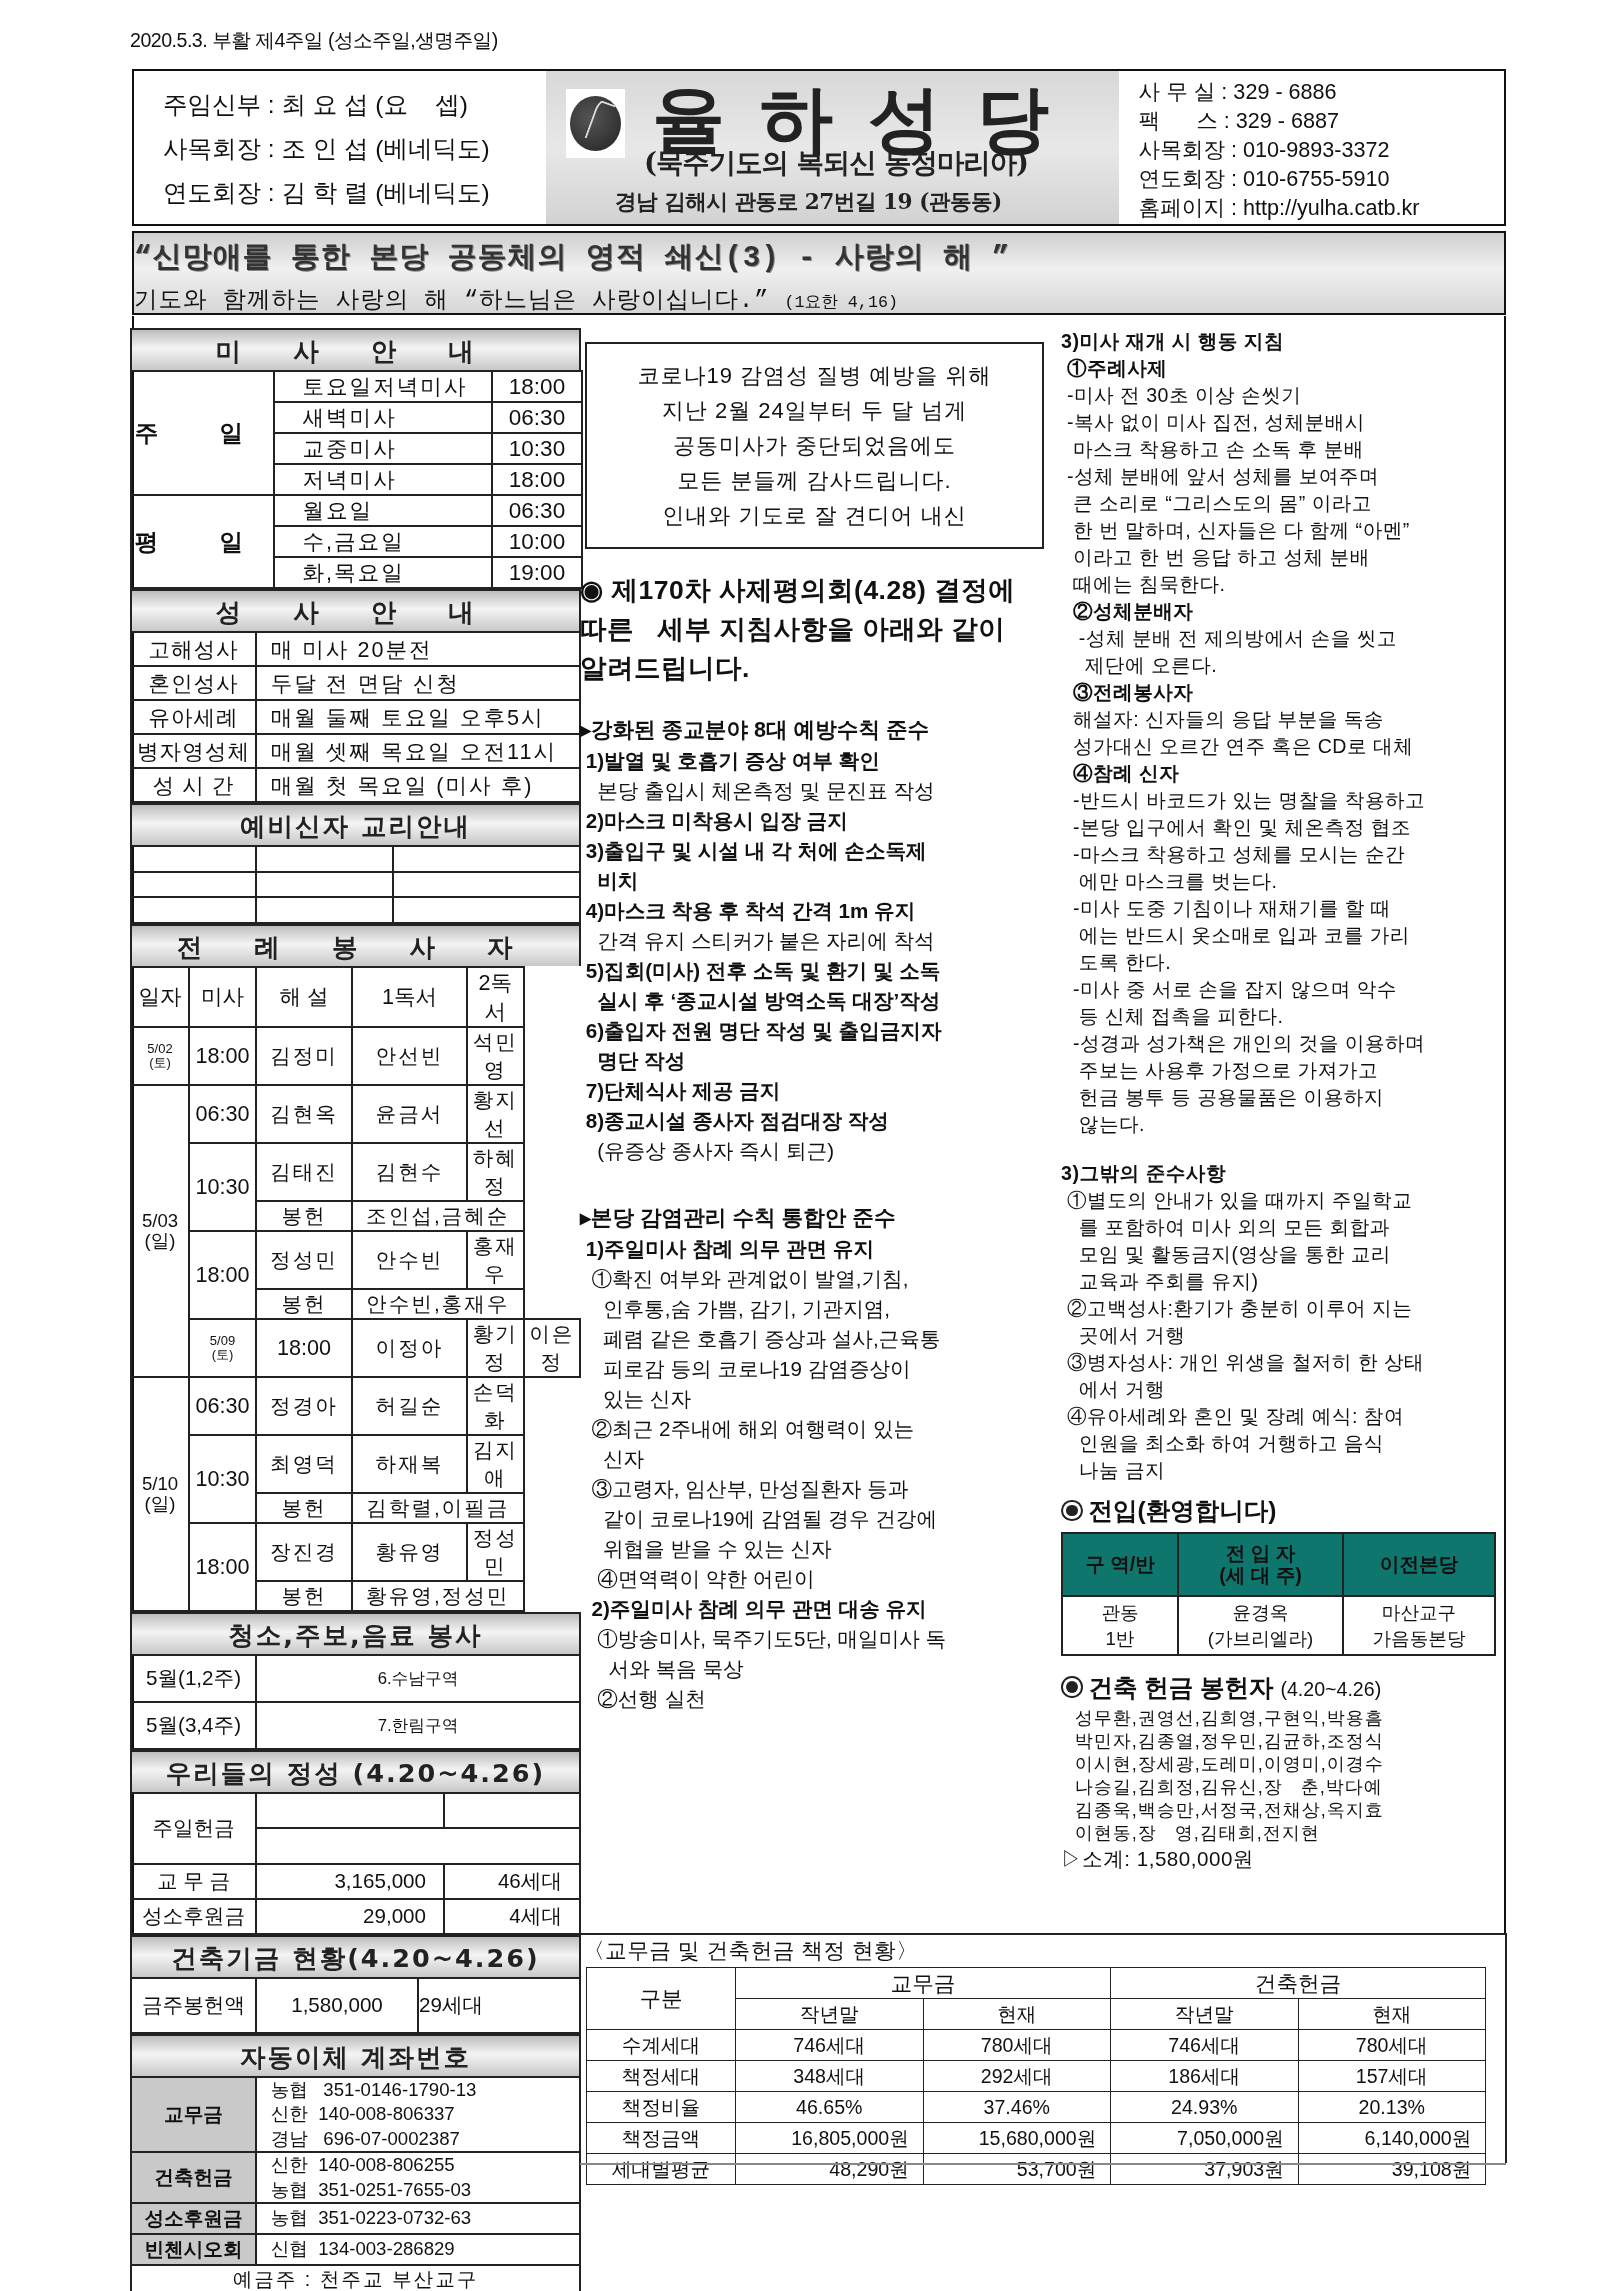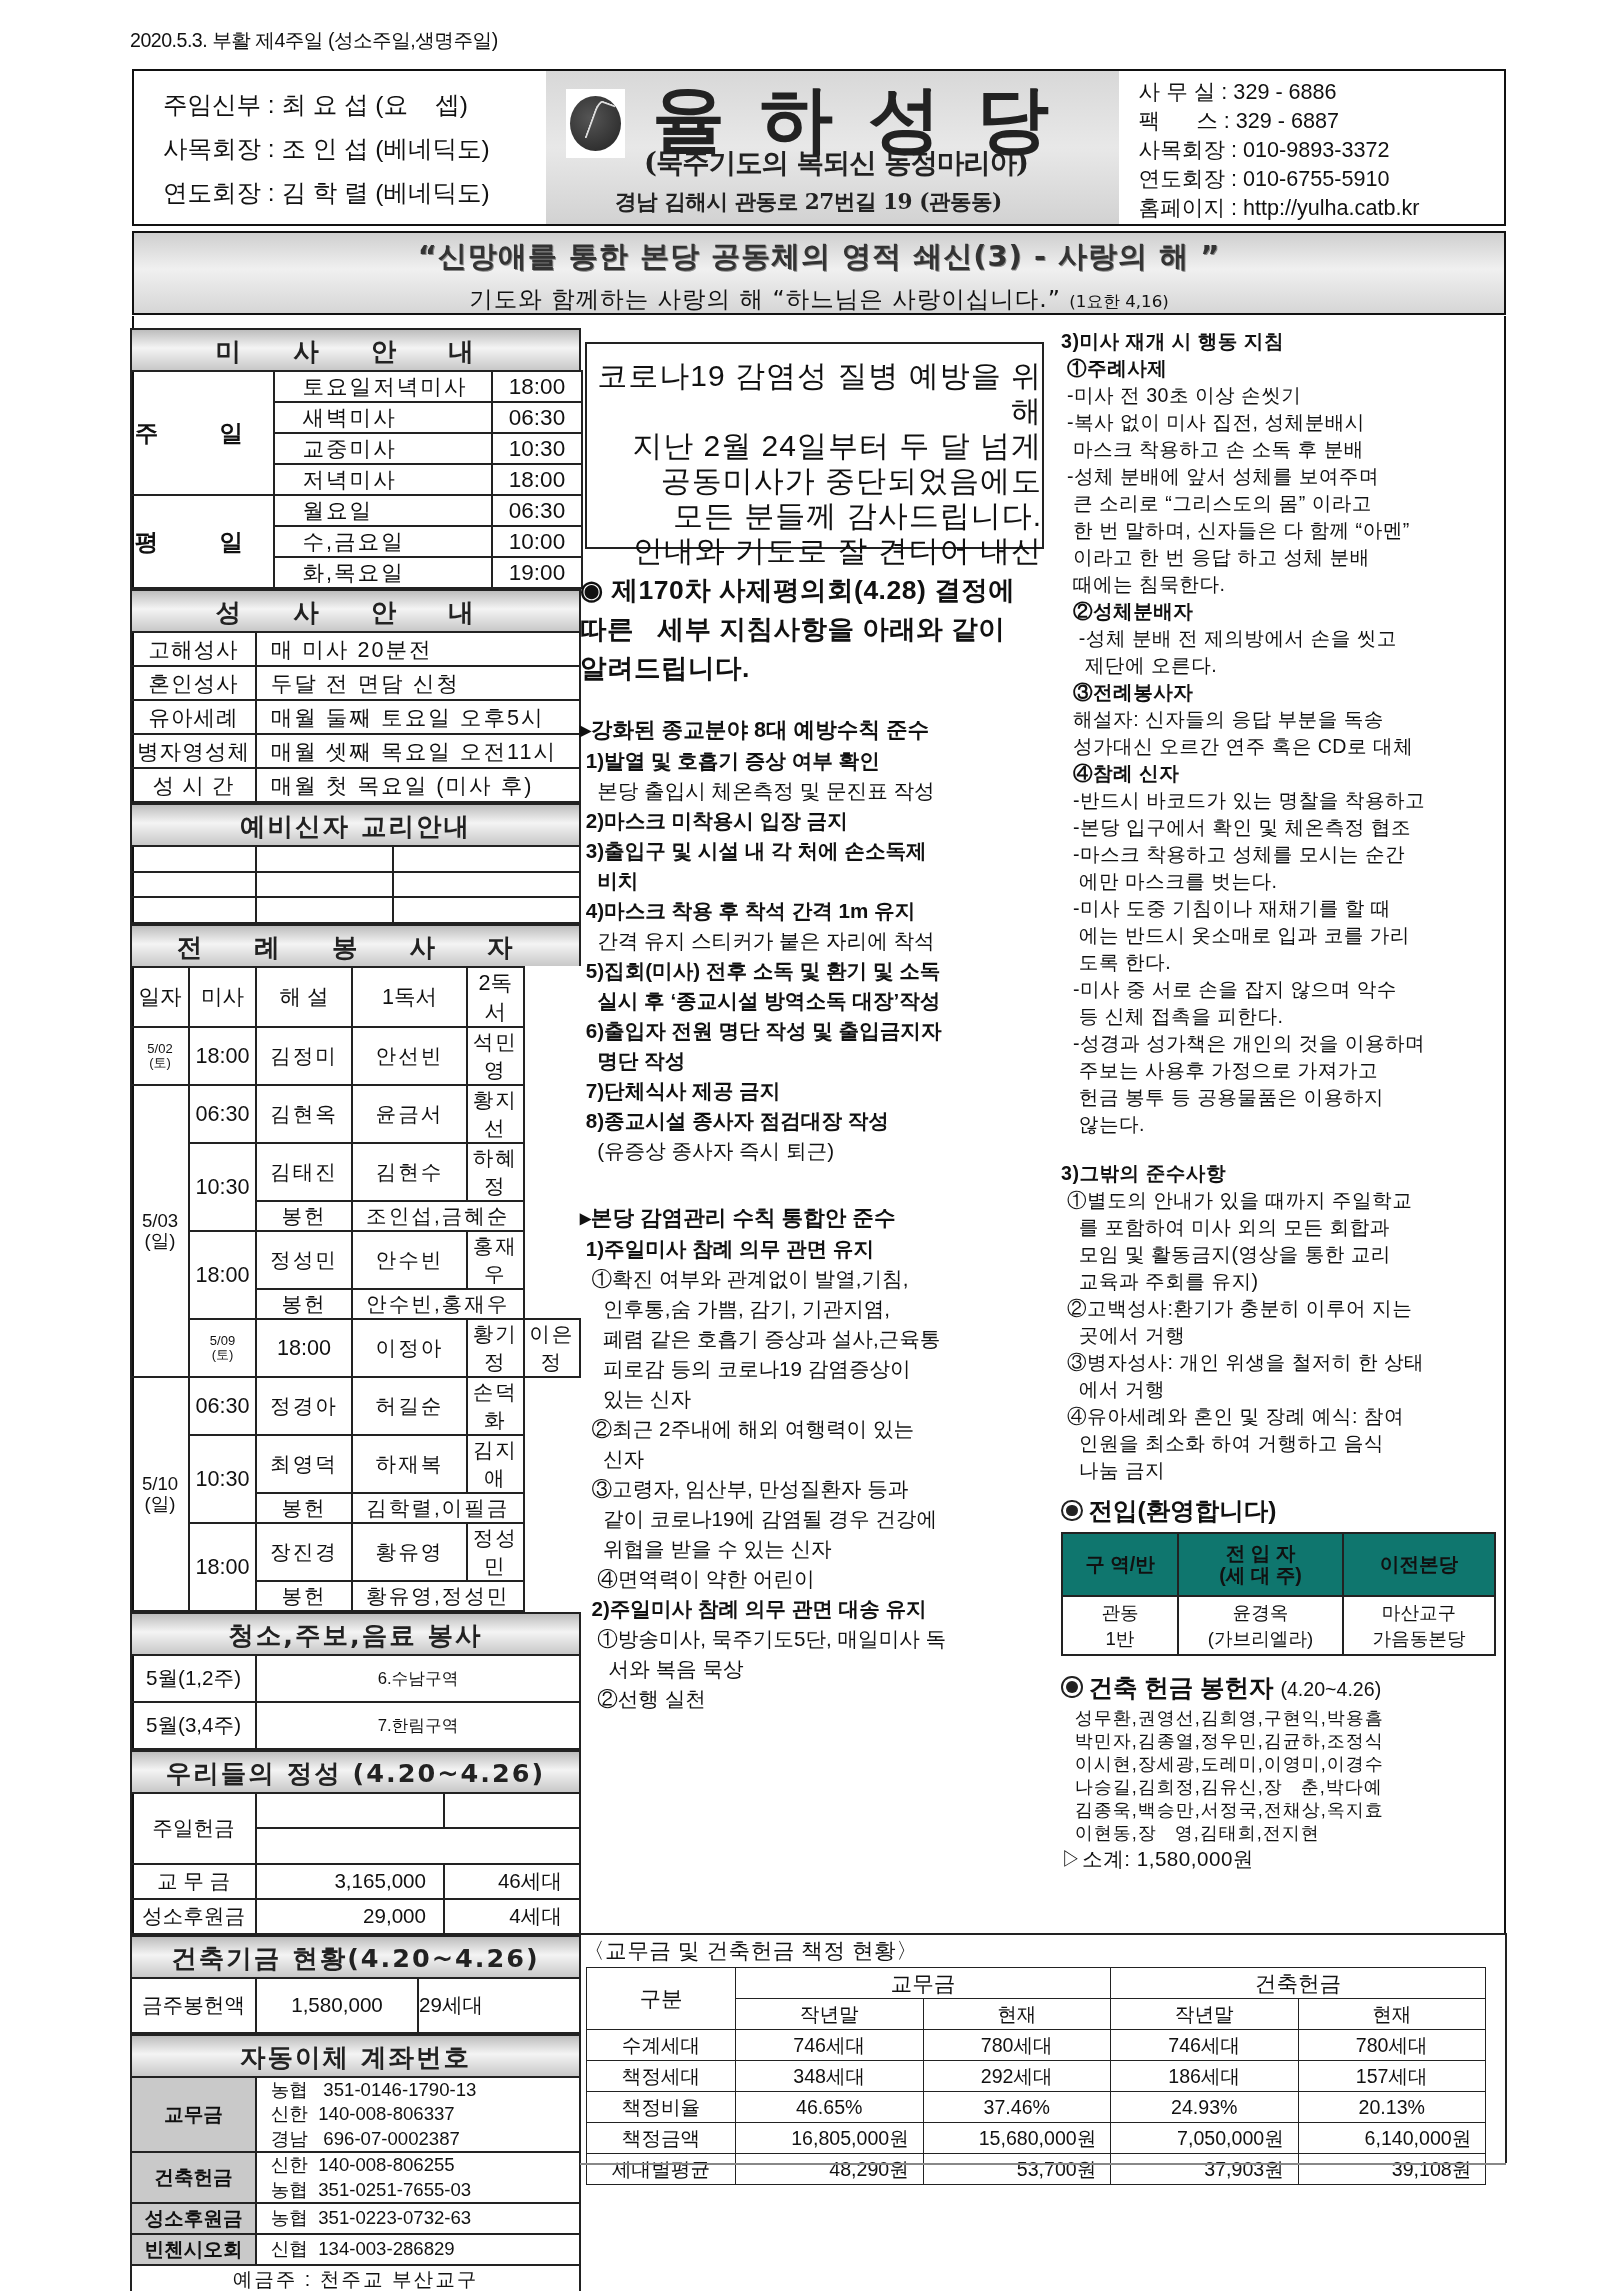--- a/index.html
+++ b/index.html
@@ -16,21 +16,21 @@
   .logo { position: absolute; left: 19.6px; top: 17.6px; width: 59px; height: 69px; background: #fff; display:flex; align-items:center; justify-content:center; }
   .logo .globe { width: 51px; height: 55px; border-radius: 50%; background: radial-gradient(circle at 40% 40%, #555, #222); position: relative; overflow: hidden; }
   .logo .globe::after { content: ""; position: absolute; left: 21.6px; top: 5.9px; width: 15.7px; height: 39px; border-left: 2px solid #ddd; border-top: 2px solid #ddd; border-radius: 30% 0 0 0; transform: rotate(20deg); }
   .church-name { position: absolute; left: 106px; top: 0px; font-size: 73px; font-weight: bold; letter-spacing: 35px; color: #222; }
   .church-sub { position: absolute; left: 98px; top: 74px; font-size: 27.4px; font-weight: bold; color: #222; font-family: "DejaVu Serif", serif; letter-spacing: -1px; }
   .church-addr { position: absolute; left: 69px; top: 116px; font-size: 21.6px; font-weight: bold; color: #222; font-family: "DejaVu Serif", serif; letter-spacing: -0.5px; }
   .header-right { flex: 1; padding: 5.9px 0 0 19.6px; display: flex; flex-direction: column; justify-content: space-between; padding-bottom: 2px; }
   .header-right .row { font-size: 21.6px; font-family: "Liberation Sans", sans-serif; white-space: pre; }
 
   
-  .theme { position: absolute; left: 132px; top: 231px; width: 1374px; height: 84px; border: 2.9px solid #111; background: linear-gradient(180deg, #cfcfcf, #f0f0f0 45%, #d6d6d6); text-align: center; }
+  .theme { position: absolute; left: 132px; top: 231px; width: 1374px; height: 84px; border: 2.9px solid #111; background: linear-gradient(180deg, #cfcfcf, #f0f0f0 45%, #d6d6d6); text-align: left; font-family: Liberation Mono, monospace; }
   .theme-title { font-size: 29px; font-weight: bold; color: #333; margin-top: 3.9px; text-shadow: 1px 1px 0 #888; letter-spacing: 1px; }
   .theme-verse { font-size: 23.5px; margin-top: 5.9px; letter-spacing: 1px; }
   .theme-verse small { font-size: 16.7px; letter-spacing: 0; }
 
   
   .frame { position: absolute; left: 132px; top: 316px; width: 1374px; height: 1617px; border-left: 2.9px solid #111; border-right: 2.9px solid #111; }
   .left-col { position: absolute; left: 130px; top: 328px; width: 451px; }
 
   .sec-head { height: 42px; background: linear-gradient(180deg, #bdbdbd, #f4f4f4 45%, #c8c8c8); border: 2px solid #222; border-bottom: 0; text-align: center; font-size: 25.5px; font-weight: bold; line-height: 42px; color: #222; letter-spacing: 2px; }
   .sec-head.wide { letter-spacing: 21.6px; }
@@ -61,21 +61,21 @@
   .off td.num { text-align: right; padding-right: 17px; }
 
   .bld td { font-size: 20.6px; height: 55px; }
 
   .acct td { font-size: 18.6px; }
   .acct td.lb { background: #c9c9c9; font-size: 19.6px; font-weight: bold; }
   .acct td.vl { text-align: left; padding-left: 13.7px; line-height: 24.5px; }
   .acct td.owner { font-size: 19.6px; height: 29px; letter-spacing: 2px; }
 
   
-  .notice-box { position: absolute; left: 585px; top: 342px; width: 459px; height: 207px; border: 2.9px solid #222; text-align: right; font-size: 30px; line-height: 35px; padding-top: 13.7px; font-family: "Liberation Sans", sans-serif; letter-spacing: 1px; }
+  .notice-box { position: absolute; left: 585px; top: 342px; width: 459px; height: 207px; border: 2.9px solid #222; text-align: center; font-size: 22px; line-height: 35px; padding-top: 13.7px; font-family: "Liberation Sans", sans-serif; letter-spacing: 1px; }
   .center-col { position: absolute; left: 580px; top: 571px; width: 478px; font-family: "Liberation Sans", sans-serif; }
   .big-head { font-size: 26.5px; font-weight: bold; line-height: 39px; letter-spacing: 0.5px; }
   .bullet-head { font-size: 21.6px; font-weight: bold; margin-top: 24.5px; line-height: 33px; }
   .line { font-size: 20.6px; line-height: 30px; white-space: pre; }
   .line.b { font-weight: bold; }
 
   
   .right-col { position: absolute; left: 1061px; top: 328px; width: 446px; font-family: "Liberation Sans", sans-serif; }
   .r-line { font-size: 19.6px; line-height: 27px; white-space: pre; letter-spacing: 0.5px; }
   .r-line.b { font-weight: bold; }

